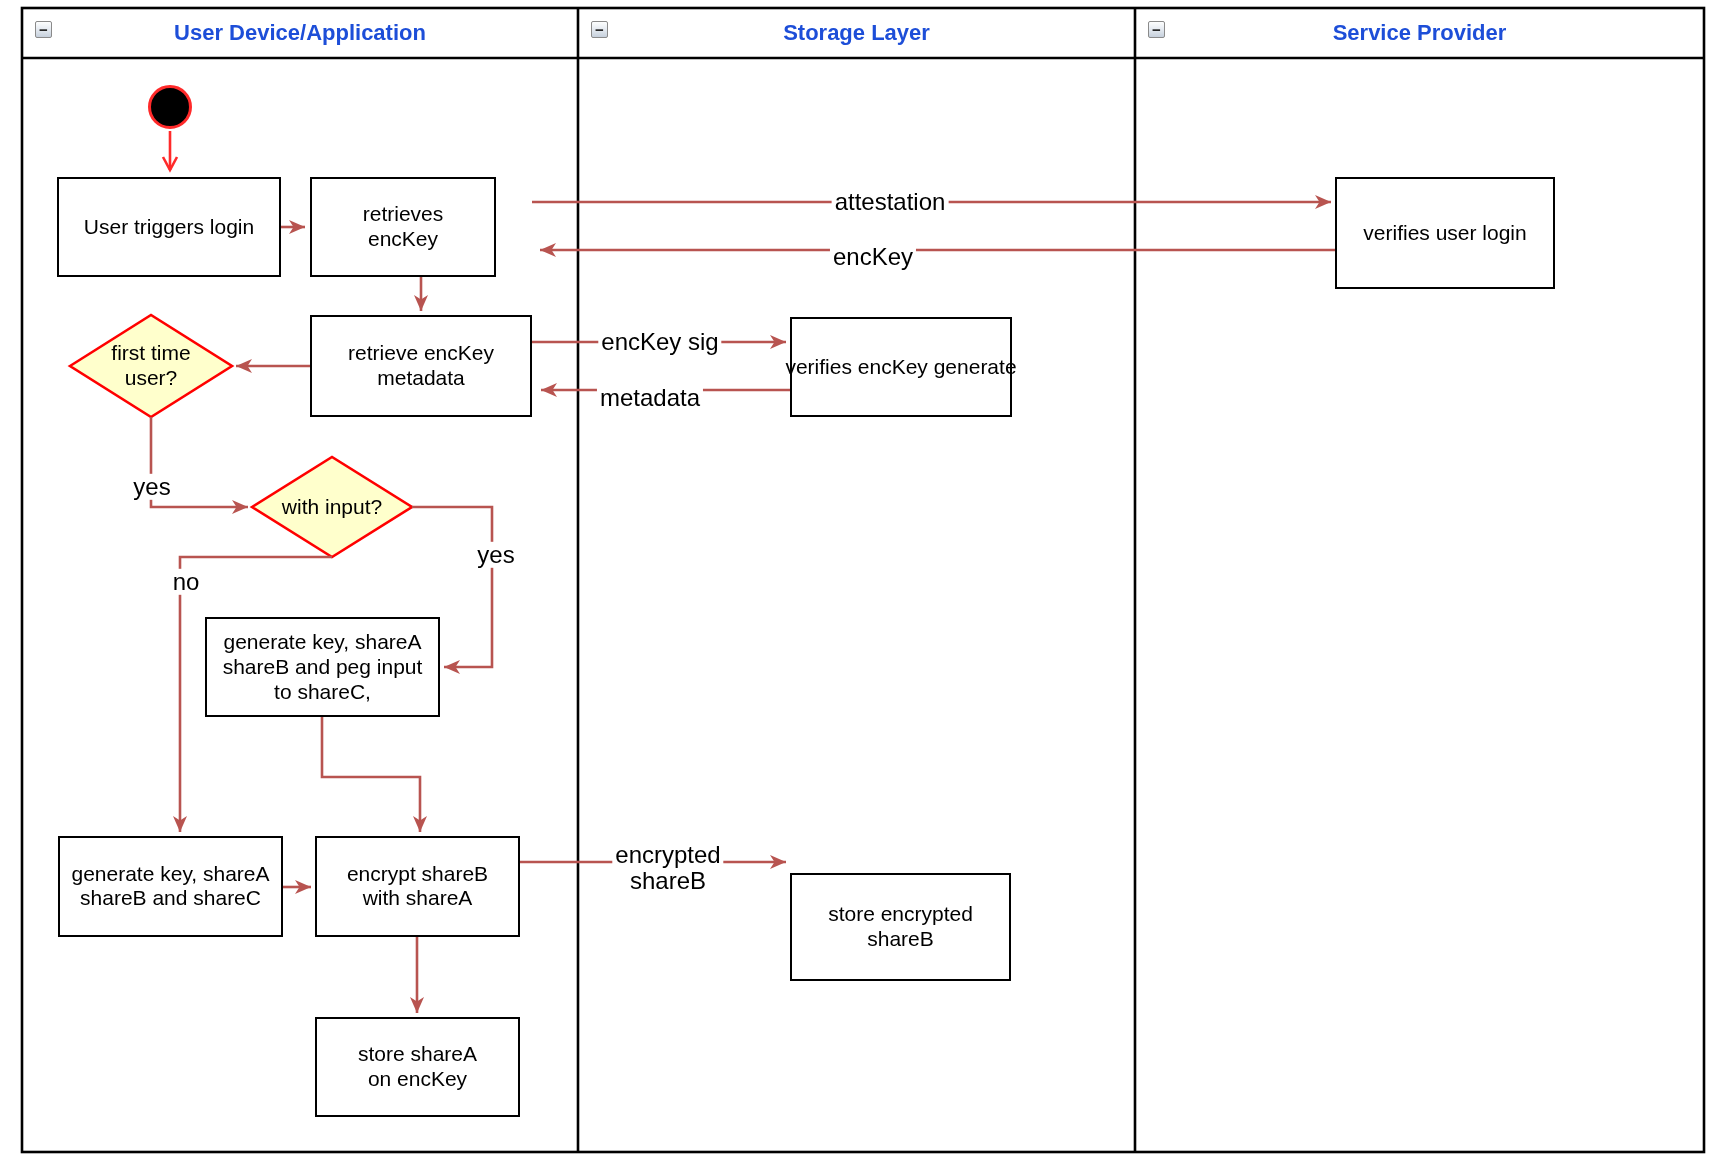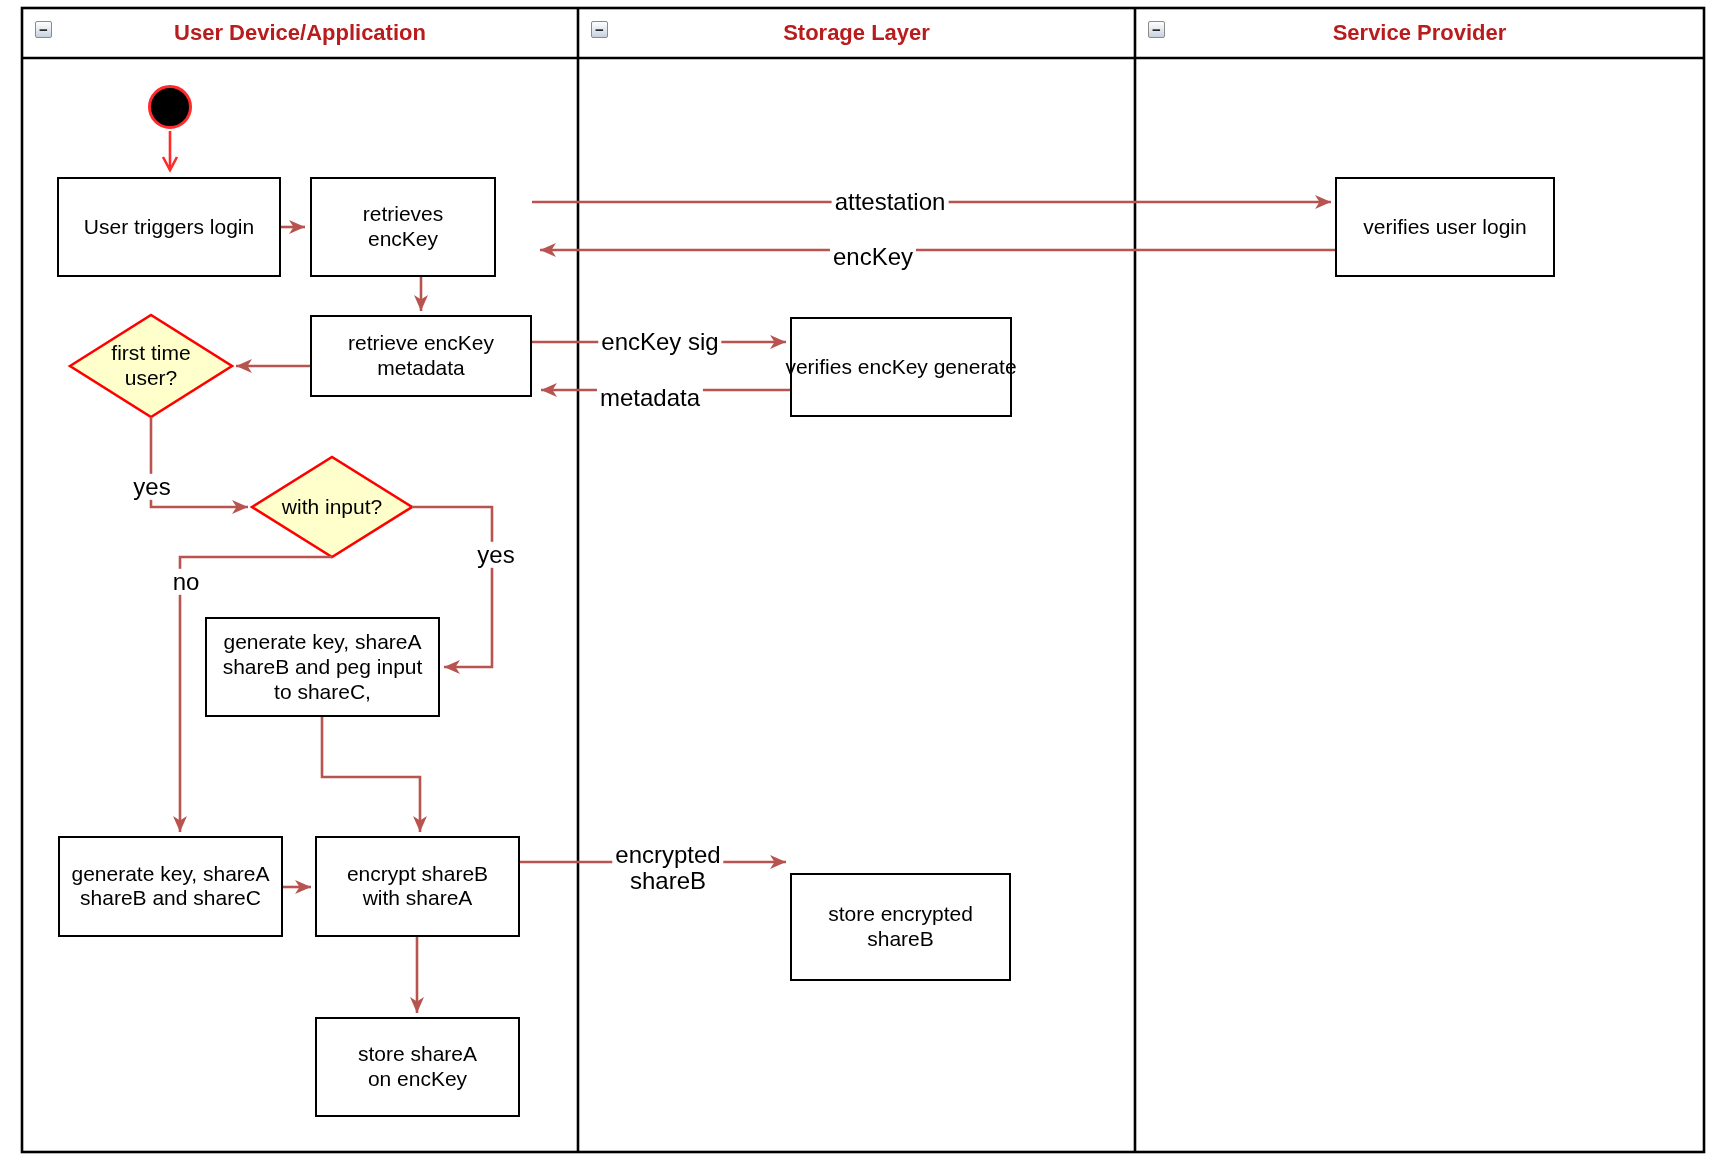--- a/index.html
+++ b/index.html
@@ -23,21 +23,21 @@
   
   .lane-title {
     position: absolute;
     top: 8px;
     height: 50px;
     display: flex;
     align-items: center;
     justify-content: center;
     font-size: 22px;
     font-weight: bold;
-    color: #b91c1c;
+    color: #1d4ed8;
   }
 
   
   .collapse-btn {
     position: absolute;
     top: 21px;
     width: 17px; height: 17px;
     border: 1px solid #8a8a8a;
     border-radius: 2px;
     background: linear-gradient(180deg, #fdfefe 0%, #e7ecf2 45%, #c6d0dc 100%);
@@ -150,21 +150,21 @@
   <div class="collapse-btn" style="left:591px;">−</div>
   <div class="collapse-btn" style="left:1148px;">−</div>
 
   <div class="node" style="left:57px;  top:177px; width:224px; height:100px;">
     <span class="lbl">User triggers login</span>
     </div>
   <div class="node" style="left:310px; top:177px; width:186px; height:100px;">
     <span class="lbl">retrieves
 encKey</span>
     </div>
-  <div class="node" style="left:310px; top:315px; width:222px; height:82px;">
+  <div class="node" style="left:310px; top:315px; width:222px; height:102px;">
     <span class="lbl">retrieve encKey
 metadata</span>
     </div>
   <div class="node" style="left:205px; top:617px; width:235px; height:100px;">
     <span class="lbl">generate key, shareA
 shareB and peg input
 to shareC,</span>
     </div>
   <div class="node" style="left:58px;  top:836px; width:225px; height:101px;">
     <span class="lbl">generate key, shareA
@@ -180,21 +180,21 @@
     </div>
 
   <div class="node" style="left:790px; top:317px; width:222px; height:100px;">
     <span class="lbl">verifies encKey generate</span>
     </div>
   <div class="node" style="left:790px; top:837px; width:221px; height:108px;margin-top:36px;">
     <span class="lbl">store encrypted
 shareB</span>
     </div>
 
-  <div class="node" style="left:1335px; top:177px; width:220px; height:100px;">
+  <div class="node" style="left:1335px; top:177px; width:220px; height:112px;">
     <span class="lbl">verifies user login</span>
     </div>
 
   <div class="diamond-label" style="left:70px; top:315px; width:162px; height:102px;">
     <span class="lbl">first time
 user?</span>
     </div>
   <div class="diamond-label" style="left:252px; top:457px; width:160px; height:100px;">
     <span class="lbl">with input?</span>
     </div>

